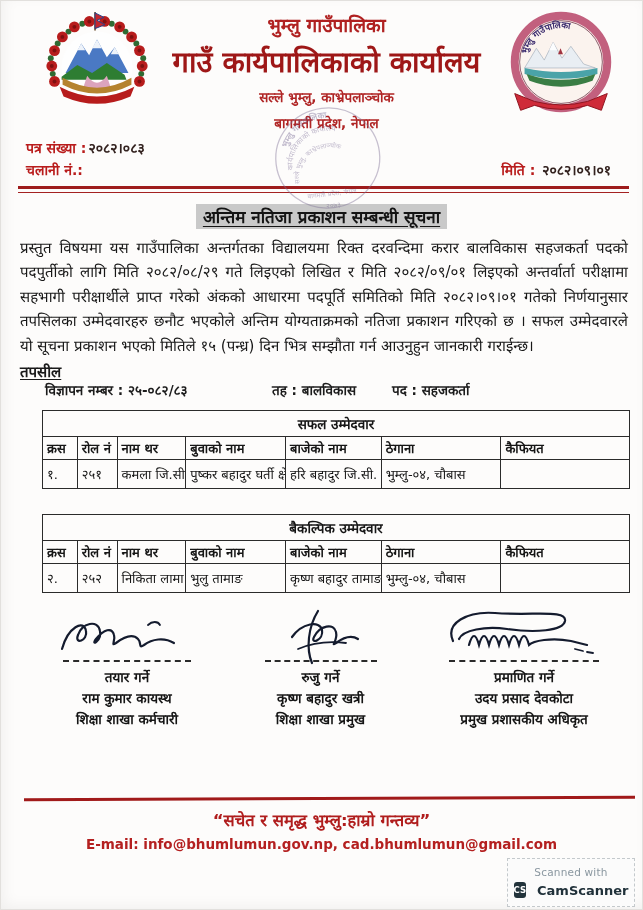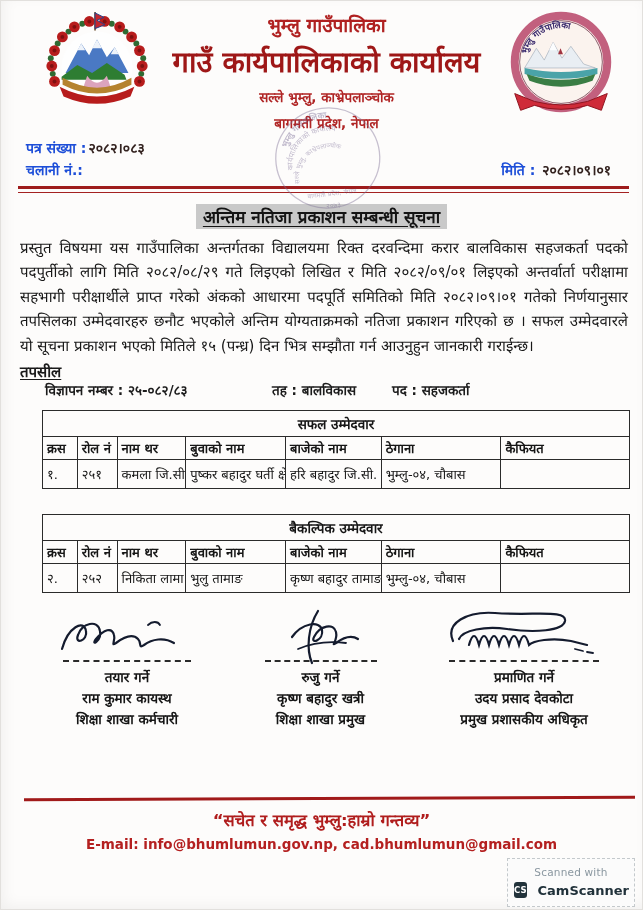--- a/index.html
+++ b/index.html
@@ -14,21 +14,21 @@
   .hdr{display:flex;justify-content:space-between;align-items:flex-start;padding:10px 18px 0 38px;}
   .hdr-center{flex:1;text-align:center;padding-top:4px;}
   .hdr-muni{font-size:19px;font-weight:bold;color:#b02121;line-height:1.25;}
   .hdr-office{font-size:29px;font-weight:bold;color:#9e1717;line-height:1.25;margin-top:6px;}
   .hdr-addr{font-size:13.5px;font-weight:bold;color:#b02525;margin-top:9px;line-height:1.3;}
   .hdr-prov{font-size:13.5px;font-weight:bold;color:#b02525;margin-top:7px;}
   .emblem{flex:0 0 auto;}
   
   .meta{padding:6px 20px 0 26px;}
   .meta-row{display:flex;justify-content:space-between;height:22px;font-size:14px;font-weight:bold;}
-  .meta-label{color:#1d4ed8;}
+  .meta-label{color:#b91c1c;}
   .meta-value{color:#33221f;margin-left:2px;}
   .redline{margin:4px 14px 0 18px;height:3px;border-top:3px solid #9e1c1c;border-bottom:1px solid #a42222;}
   
   .stamp{position:absolute;left:258px;top:96px;opacity:0.42;transform:rotate(-7deg);pointer-events:none;}
   
   .notice-title-wrap{text-align:center;margin-top:11px;}
   .notice-title{
     display:inline-block;background:#c9c9c9;color:#141414;font-size:17px;font-weight:bold;
     padding:1px 7px;text-decoration:underline;text-underline-offset:3px;
   }
@@ -59,21 +59,21 @@
   .footer{position:absolute;left:0;top:797px;width:100%;}
   .footer-line{margin:0 8px 0 24px;border-top:3.2px solid #a11a1a;transform:rotate(-0.25deg);}
   .slogan{text-align:center;font-size:16.5px;font-weight:bold;color:#b01d1d;margin-top:8px;}
   .email{text-align:center;font-size:13.5px;font-weight:bold;color:#b42020;margin-top:5px;}
   
   .cam-badge{
     position:absolute;right:8px;top:858px;width:114px;padding:7px 6px 8px;
     background:#fbfbfb;border:1.5px dashed #c4c9cc;text-align:center;
   }
   .cam-top{font-size:10.5px;color:#8a97a0;letter-spacing:0.2px;}
-  .cam-bottom{display:flex;align-items:center;justify-content:space-between;margin-top:4px;gap:11px;}
+  .cam-bottom{display:flex;align-items:center;justify-content:center;margin-top:4px;gap:11px;}
   .cam-icon{
     width:16px;height:16px;background:#22333b;border-radius:3px;color:#fff;
     font-size:8.5px;font-weight:bold;display:flex;align-items:center;justify-content:center;
   }
   .cam-name{font-size:13px;font-weight:bold;color:#20313a;}
 </style>
 </head>
 <body>
 
 <div class="page">

